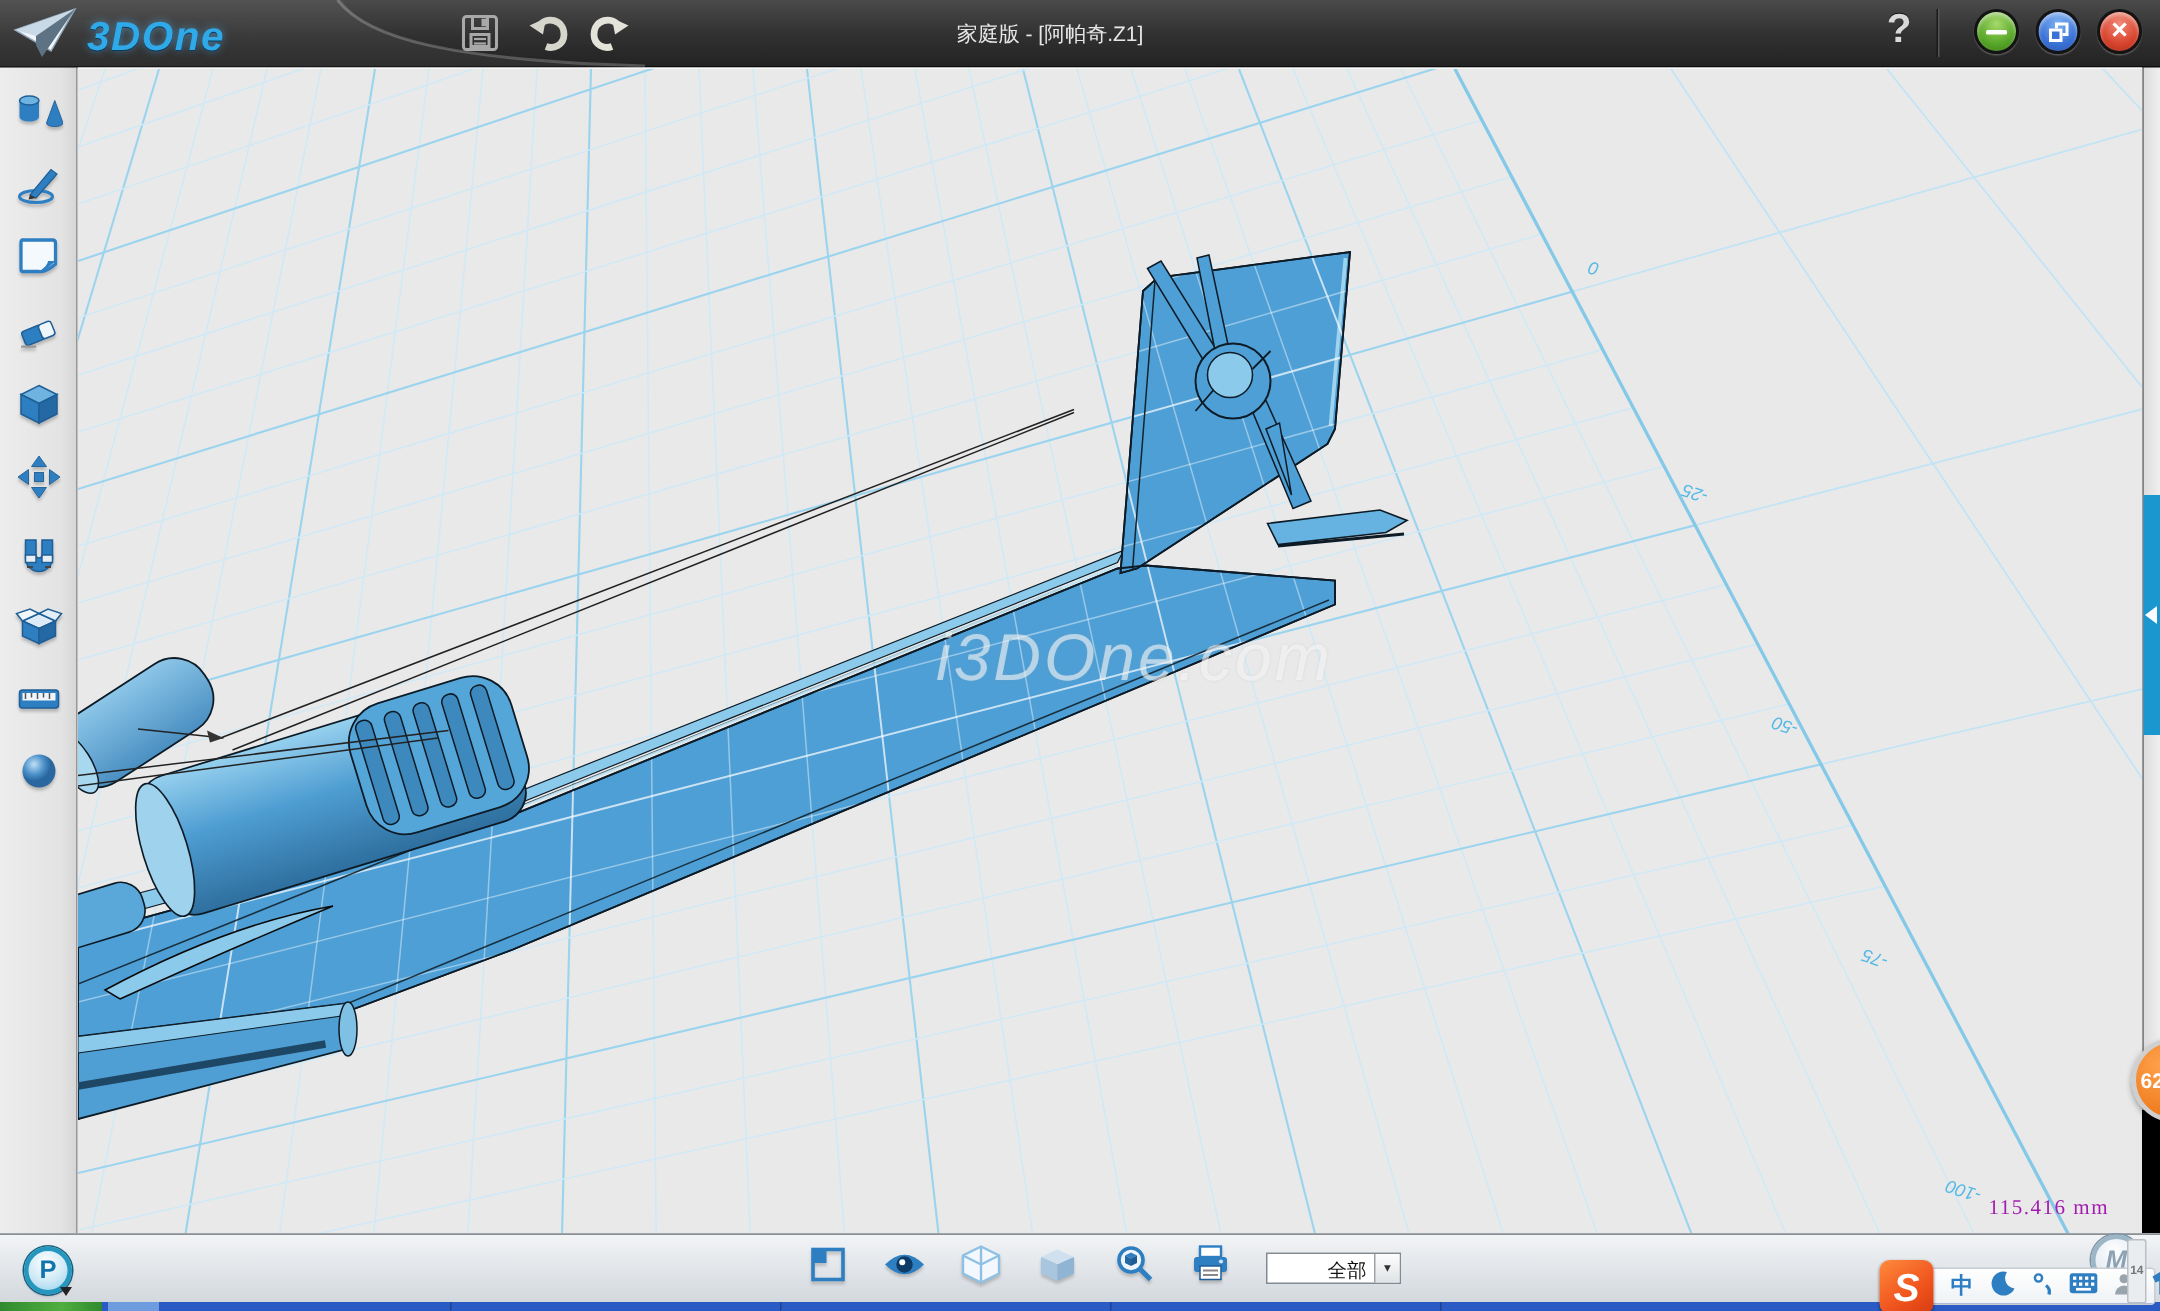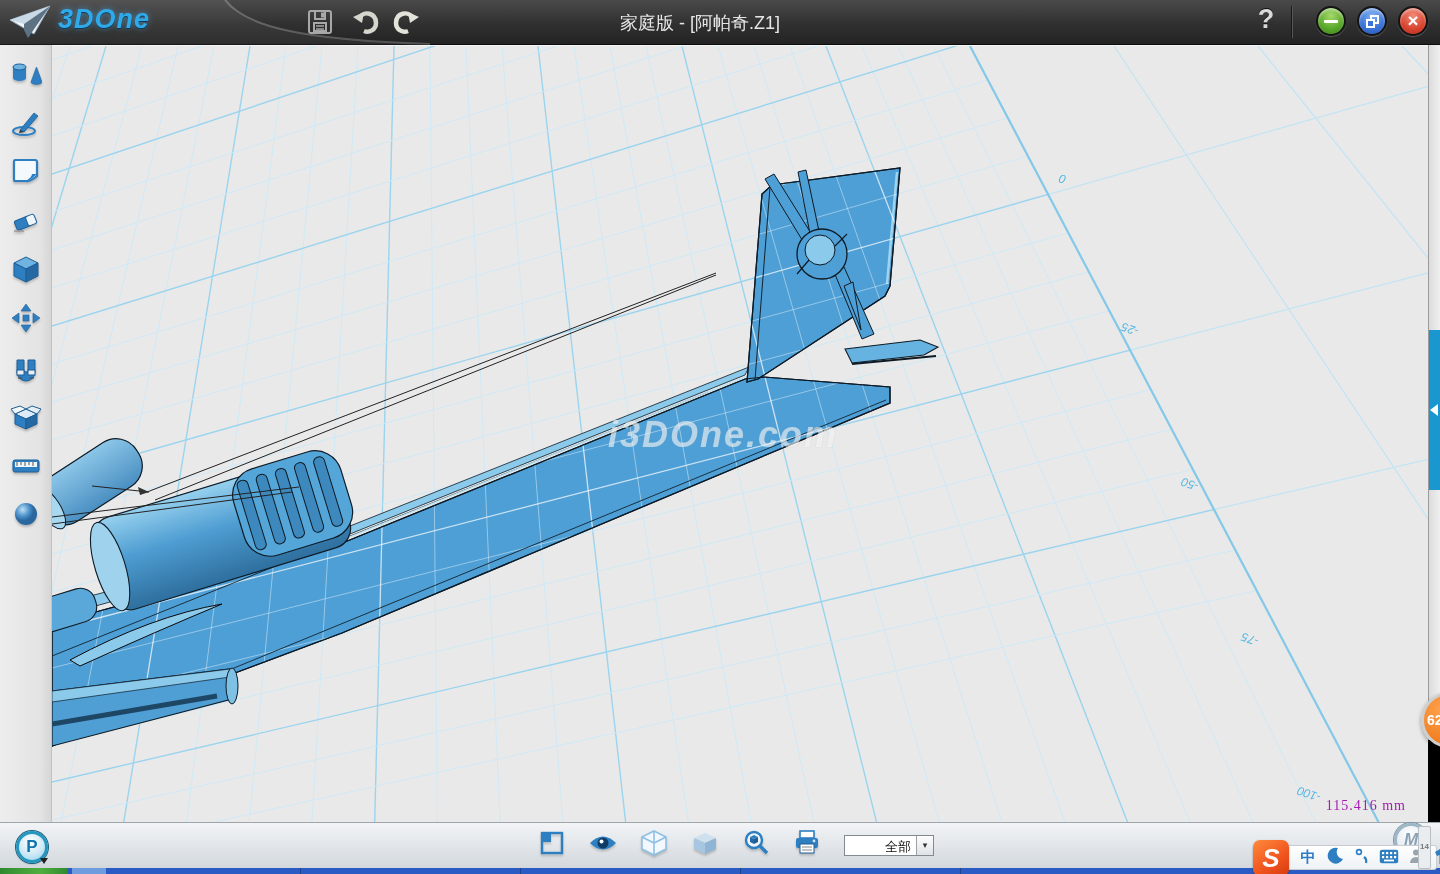--- a/index.html
+++ b/index.html
@@ -5,28 +5,28 @@
   * { margin:0; padding:0; box-sizing:border-box; }
   html,body { width:1440px; height:874px; overflow:hidden; background:#000;
     font-family:"Liberation Sans", sans-serif; }
   .app { position:relative; width:1440px; height:874px; }
 
   
   .titlebar { position:absolute; left:0; top:0; width:1440px; height:45px;
     background:linear-gradient(#4a4a4a, #303030 55%, #232323);
     border-bottom:1px solid #0c0c0c; }
   .titlebar .swoosh { position:absolute; left:0; top:0; width:460px; height:45px; pointer-events:none; }
-  .logo { position:absolute; left:8px; top:4px; display:flex; align-items:flex-start; gap:6px; }
+  .logo { position:absolute; left:8px; top:4px; display:flex; align-items:flex-end; gap:6px; }
   .logo-text { font-size:27px; font-weight:bold; font-style:italic; letter-spacing:1px;
     color:#2fa9e8; text-shadow:0 1px 0 #0a3a5c, 0 0 6px rgba(90,190,255,.55); }
   .tb-btn { position:absolute; top:6px; width:34px; height:32px; display:flex;
     align-items:center; justify-content:center; cursor:pointer; }
   .tb-title { position:absolute; top:0; left:420px; width:560px; height:45px;
     display:flex; align-items:center; justify-content:center;
-    color:#e6e6e6; font-size:18px; }
+    color:#e6e6e6; font-size:14px; }
   .help-q { position:absolute; top:4px; left:1248px; width:36px; height:36px;
     color:#d9d9d9; font-size:27px; font-weight:bold; text-align:center;
     text-shadow:0 -1px 0 #111; cursor:pointer; }
   .tb-sep { position:absolute; left:1292px; top:6px; width:1px; height:32px;
     background:#555; box-shadow:-1px 0 0 #1a1a1a; }
   .winbtn { position:absolute; top:6px; width:30px; height:30px; border-radius:50%;
     border:2px solid #141414; box-shadow:0 1px 1px rgba(255,255,255,.25), inset 0 2px 3px rgba(255,255,255,.55);
     display:flex; align-items:center; justify-content:center; cursor:pointer; }
   .winbtn.min   { left:1316px; background:radial-gradient(circle at 50% 30%, #a6d96a, #57a629 60%, #3c7d18); }
   .winbtn.rest  { left:1357px; background:radial-gradient(circle at 50% 30%, #7fb2f2, #3a72d6 60%, #2554ad); }
@@ -43,21 +43,21 @@
     background:linear-gradient(90deg,#ededed,#e3e3e3 80%, #d6d6d6);
     border-right:1px solid #c2c2c2; display:flex; flex-direction:column;
     align-items:center; padding-top:12px; gap:13px; }
   .ltool { width:38px; height:36px; display:flex; align-items:center; justify-content:center;
     cursor:pointer; filter:drop-shadow(0 2px 1px rgba(90,90,90,.35)); }
 
   
   .canvas { position:absolute; left:52px; top:45px; width:1376px; height:777px;
     background:#e9e9e9; overflow:hidden; border-top:1px solid #f6f6f6; }
   .canvas svg.scene { position:absolute; left:0; top:0; }
-  .watermark { position:absolute; left:556px; top:368px; font-size:36px; font-weight:bold;
+  .watermark { position:absolute; left:572px; top:368px; font-size:44px; font-weight:normal;
     font-style:italic; letter-spacing:2px; color:rgba(255,255,255,.55);
     text-shadow:0 0 2px rgba(170,170,170,.25); pointer-events:none; }
   .dim-label { position:absolute; right:22px; bottom:8px; font-family:"Liberation Serif", serif;
     font-size:14px; color:#a21caf; letter-spacing:1px; }
   .axis-label { position:absolute; color:#55b9e4; font-size:12px; font-style:italic;
     transform:translate(-50%,-50%) rotate(198deg); pointer-events:none; }
   .axis-label.upright { transform:translate(-50%,-50%) rotate(15deg); }
 
   
   .rightstrip { position:absolute; left:1428px; top:45px; width:12px; height:695px;

